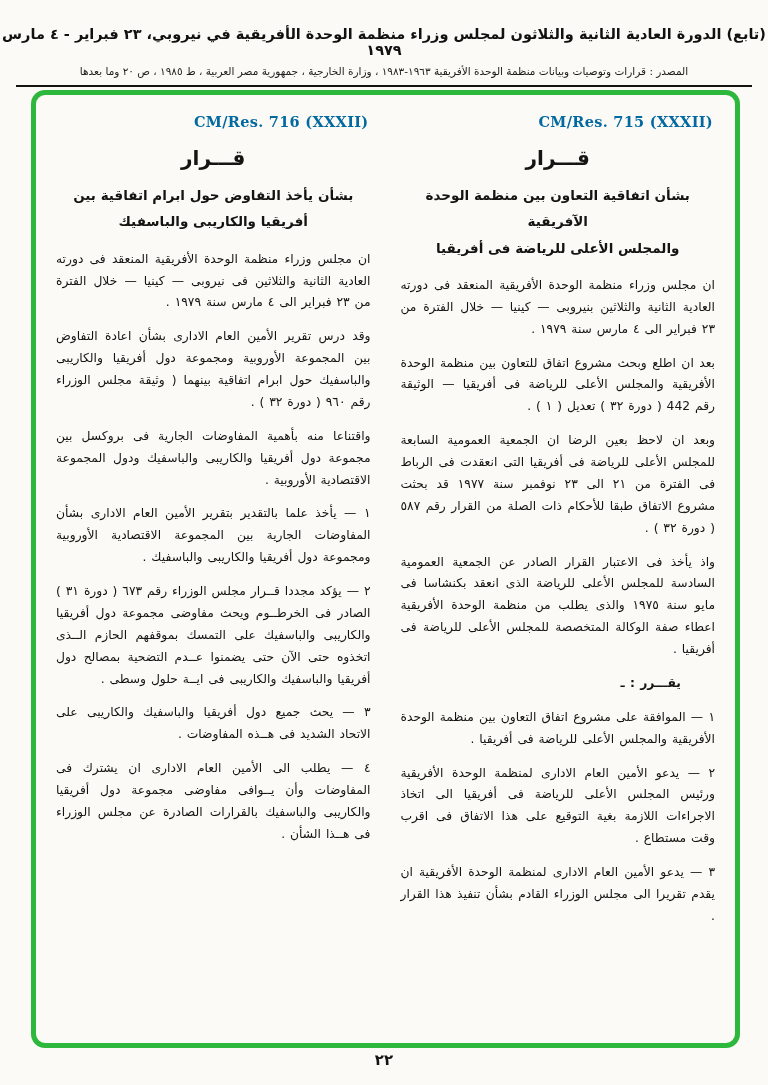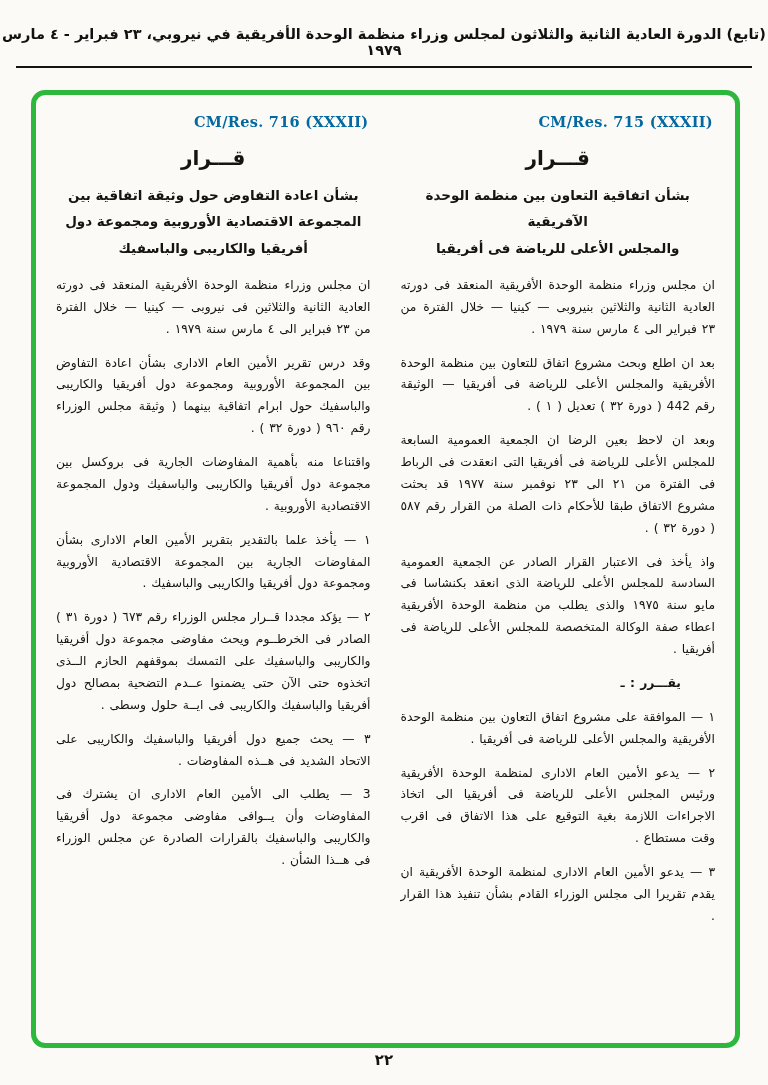--- a/index.html
+++ b/index.html
@@ -105,20 +105,21 @@
     letter-spacing:2px;
   }
 </style>
 </head>
 <body>
 
 <div class="page">
 
   <header class="page-header">
     <div class="hdr1">(تابع) الدورة العادية الثانية والثلاثون لمجلس وزراء منظمة الوحدة الأفريقية في نيروبي، ٢٣ فبراير - ٤ مارس ١٩٧٩</div>
+    <div class="hdr2">المصدر : قرارات وتوصيات وبيانات منظمة الوحدة الأفريقية ١٩٦٣-١٩٨٣ ، وزارة الخارجية ، جمهورية مصر العربية ، ط ١٩٨٥ ، ص ٢٠ وما بعدها</div>
     <div class="header-rule"></div>
   </header>
 
   <main class="green-frame">
     <div class="columns">
 
       <section class="col">
         <div class="cmres">CM/Res. 715 (XXXII)</div>
         <h2 class="qarar">قـــرار</h2>
         <h3 class="res-title">
@@ -132,31 +133,30 @@
         <p class="decide">يقـــرر : ـ</p>
         <p>١ — الموافقة على مشروع اتفاق التعاون بين منظمة الوحدة الأفريقية والمجلس الأعلى للرياضة فى أفريقيا .</p>
         <p>٢ — يدعو الأمين العام الادارى لمنظمة الوحدة الأفريقية ورئيس المجلس الأعلى للرياضة فى أفريقيا الى اتخاذ الاجراءات اللازمة بغية التوقيع على هذا الاتفاق فى اقرب وقت مستطاع .</p>
         <p>٣ — يدعو الأمين العام الادارى لمنظمة الوحدة الأفريقية ان يقدم تقريرا الى مجلس الوزراء القادم بشأن تنفيذ هذا القرار .</p>
       </section>
 
       <section class="col">
         <div class="cmres">CM/Res. 716 (XXXII)</div>
         <h2 class="qarar">قـــرار</h2>
         <h3 class="res-title">
-          <span>بشأن اعادة التفاوض حول وثيقة اتفاقية بين</span>
-          <span>المجموعة الاقتصادية الأوروبية ومجموعة دول</span>
+          <span>بشأن يأخذ التفاوض حول ابرام اتفاقية بين</span>
           <span>أفريقيا والكاريبى والباسفيك</span>
         </h3>
         <p>ان مجلس وزراء منظمة الوحدة الأفريقية المنعقد فى دورته العادية الثانية والثلاثين فى نيروبى — كينيا — خلال الفترة من ٢٣ فبراير الى ٤ مارس سنة ١٩٧٩ .</p>
         <p>وقد درس تقرير الأمين العام الادارى بشأن اعادة التفاوض بين المجموعة الأوروبية ومجموعة دول أفريقيا والكاريبى والباسفيك حول ابرام اتفاقية بينهما ( وثيقة مجلس الوزراء رقم ٩٦٠ ( دورة ٣٢ ) .</p>
         <p>واقتناعا منه بأهمية المفاوضات الجارية فى بروكسل بين مجموعة دول أفريقيا والكاريبى والباسفيك ودول المجموعة الاقتصادية الأوروبية .</p>
         <p>١ — يأخذ علما بالتقدير بتقرير الأمين العام الادارى بشأن المفاوضات الجارية بين المجموعة الاقتصادية الأوروبية ومجموعة دول أفريقيا والكاريبى والباسفيك .</p>
         <p>٢ — يؤكد مجددا قــرار مجلس الوزراء رقم ٦٧٣ ( دورة ٣١ ) الصادر فى الخرطــوم ويحث مفاوضى مجموعة دول أفريقيا والكاريبى والباسفيك على التمسك بموقفهم الحازم الــذى اتخذوه حتى الآن حتى يضمنوا عــدم التضحية بمصالح دول أفريقيا والباسفيك والكاريبى فى ايــة حلول وسطى .</p>
         <p>٣ — يحث جميع دول أفريقيا والباسفيك والكاريبى على الاتحاد الشديد فى هــذه المفاوضات .</p>
-        <p>3 — يطلب الى الأمين العام الادارى ان يشترك فى المفاوضات وأن يــوافى مفاوضى مجموعة دول أفريقيا والكاريبى والباسفيك بالقرارات الصادرة عن مجلس الوزراء فى هــذا الشأن .</p>
+        <p>٤ — يطلب الى الأمين العام الادارى ان يشترك فى المفاوضات وأن يــوافى مفاوضى مجموعة دول أفريقيا والكاريبى والباسفيك بالقرارات الصادرة عن مجلس الوزراء فى هــذا الشأن .</p>
       </section>
 
     </div>
   </main>
 
   <footer class="page-footer">
     <div class="pageno">٢٢</div>
   </footer>
 
 </div>

